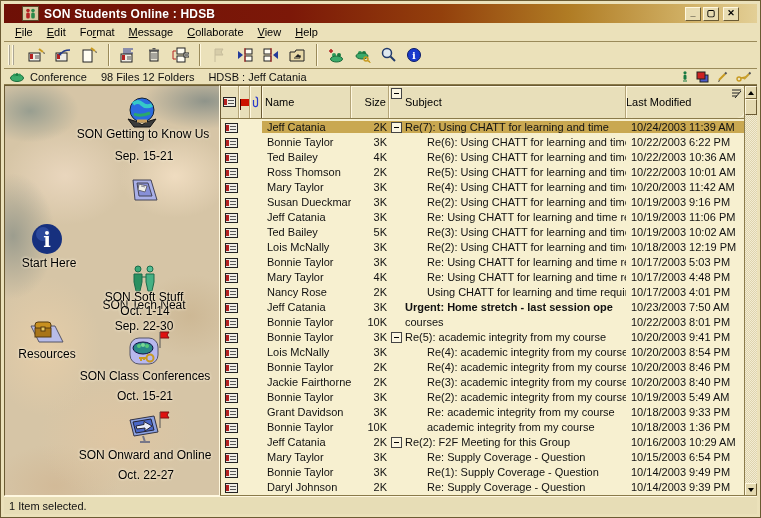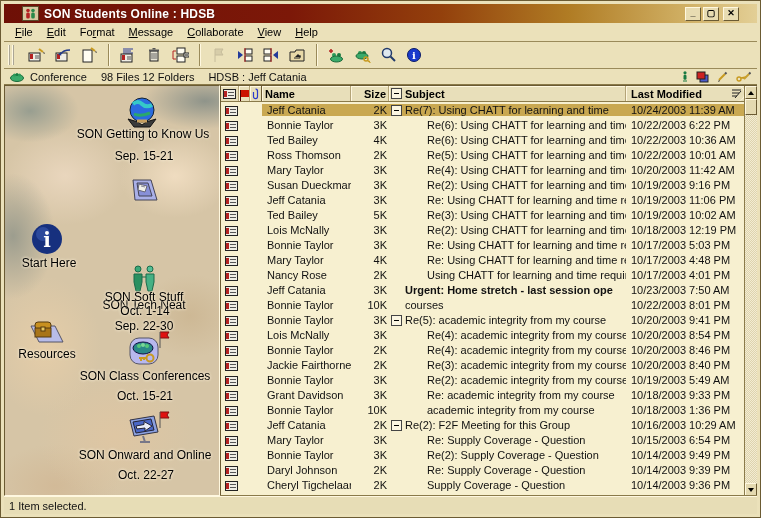--- a/index.html
+++ b/index.html
@@ -83,28 +83,28 @@
   
   .list-wrap{flex:1;display:flex;overflow:hidden;border-top:1px solid #6b5b33;border-left:1px solid #6b5b33;}
   .list-main{flex:1;display:flex;flex-direction:column;background:#f7f0d0;overflow:hidden;}
   .list-header{
     flex:0 0 15px;display:flex;align-items:center;
     background:#e8dfba;color:#000;
     border-bottom:1px solid #8a7a4a;
     box-shadow:inset 0 1px 0 #fff8e0;
     position:relative;
   }
-  .hc{height:15px;display:flex;align-items:center;border-right:1px solid #b4a478;box-shadow:1px 0 0 #fff8e0;font-weight:bold;}
+  .hc{height:32px;display:flex;align-items:center;border-right:1px solid #b4a478;box-shadow:1px 0 0 #fff8e0;}
   .h-msg{flex:0 0 18px;justify-content:center;}
   .h-flag{flex:0 0 11px;justify-content:center;}
   .h-clip{flex:0 0 12px;justify-content:center;border-right:1px solid #6b5b33;}
   .h-name{flex:0 0 89px;padding-left:3px;}
   .h-size{flex:0 0 38px;justify-content:flex-end;padding-right:2px;}
   .h-subj{flex:0 0 237px;padding-left:16px;position:relative;}
-  .h-date{flex:1;padding-left:5px;border-right:none;border-radius:7px;}
+  .h-date{flex:1;border-right:none;border-radius:7px;}
   .h-menu{position:absolute;right:2px;top:2px;}
   .rows{flex:1;overflow:hidden;}
   .row{height:15px;display:flex;align-items:center;white-space:nowrap;}
   .c-icon{flex:0 0 41px;padding-left:4px;}
   .c-name{flex:0 0 89px;padding-left:5px;overflow:hidden;}
   .c-size{flex:0 0 38px;text-align:right;padding-right:2px;}
   .c-subj{flex:0 0 237px;padding-left:16px;position:relative;overflow:hidden;}
   .c-date{flex:1;padding-left:5px;overflow:hidden;}
   .row.sel .c-name,.row.sel .c-size,.row.sel .c-subj,.row.sel .c-date{background:#c9a851;}
   .row.bold .c-subj{font-weight:bold;}
@@ -652,21 +652,21 @@
     <span class="c-icon"><span class="msg-icon"></span></span>
     <span class="c-name">Mary Taylor</span>
     <span class="c-size">3K</span>
     <span class="c-subj"><span class="subj-text">Re: Supply Coverage - Question</span></span>
     <span class="c-date">10/15/2003 6:54 PM</span>
   </div>
             <div class="row t-child">
     <span class="c-icon"><span class="msg-icon"></span></span>
     <span class="c-name">Bonnie Taylor</span>
     <span class="c-size">3K</span>
-    <span class="c-subj"><span class="subj-text">Re(2): Supply Coverage - Question</span></span>
+    <span class="c-subj"><span class="subj-text">Re(1): Supply Coverage - Question</span></span>
     <span class="c-date">10/14/2003 9:49 PM</span>
   </div>
             <div class="row t-child">
     <span class="c-icon"><span class="msg-icon"></span></span>
     <span class="c-name">Daryl Johnson</span>
     <span class="c-size">2K</span>
     <span class="c-subj"><span class="subj-text">Re: Supply Coverage - Question</span></span>
     <span class="c-date">10/14/2003 9:39 PM</span>
   </div>
             <div class="row t-child">

